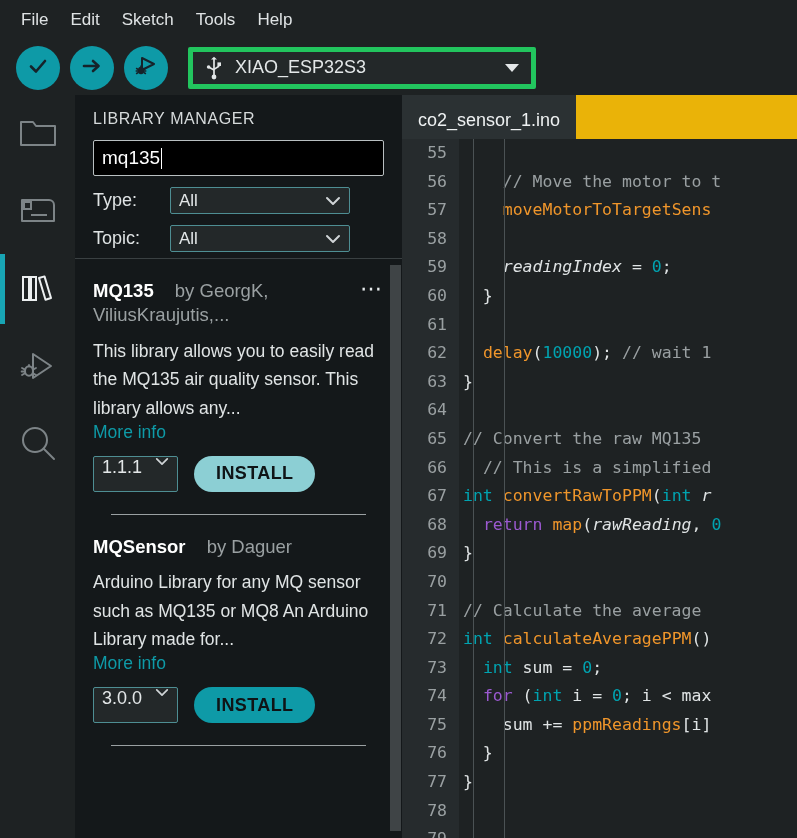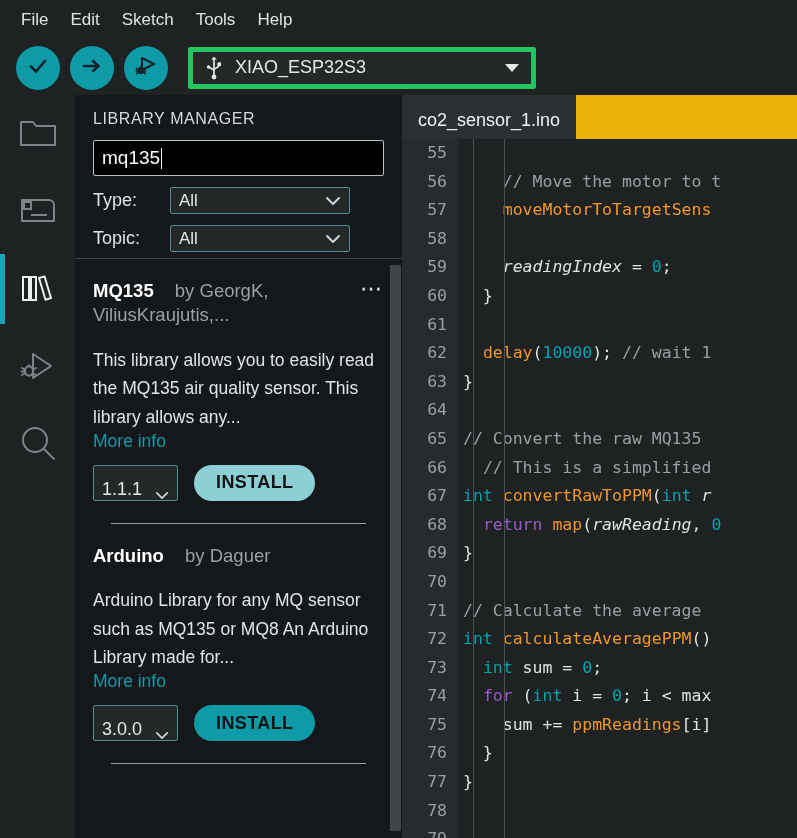--- a/index.html
+++ b/index.html
@@ -99,27 +99,27 @@
   .lib-card { padding: 20px 18px 0 18px; position: relative; }
   .card-head { display: flex; align-items: flex-start; }
   .card-title-wrap { flex: 1; padding-right: 6px; }
   .card-title { color: #fff; font-size: 18.5px; font-weight: bold; line-height: 1.32; }
   .card-title .by { color: #9aa0a2; font-weight: normal; margin-left: 16px; }
   .dots {
     color: #e6eaec; font-size: 22px; line-height: 12px; letter-spacing: 2px;
     cursor: pointer; padding-top: 4px;
   }
   .card-desc {
-    color: #e0e4e5; font-size: 17.5px; line-height: 1.62; margin-top: 18px;
+    color: #e0e4e5; font-size: 17.5px; line-height: 1.62; margin-top: 9px;
   }
   .more-info { color: #0e9aa7; font-size: 17.5px; cursor: pointer; }
   .card-actions { display: flex; align-items: center; margin-top: 13px; }
   .ver-select {
     width: 85px; height: 36px; background: #232829; border: 1px solid #4e8e93;
-    border-radius: 2px; display: flex; align-items: flex-end; padding: 0 8px;
+    border-radius: 2px; display: flex; align-items: flex-start; padding: 0 8px;
     cursor: pointer; margin-right: 16px;
   }
   .ver-select .val { color: #e3e7e8; font-size: 18px; flex: 1; }
   .install-btn {
     height: 36px; padding: 0 22px; border-radius: 18px;
     display: flex; align-items: center; justify-content: center;
     color: #0f1416; font-size: 18px; font-weight: bold; cursor: pointer;
     letter-spacing: .4px;
   }
   .card-sep {
@@ -339,21 +339,21 @@
           </div>
           <div class="install-btn" id="install0" style="background: rgb(140, 207, 212);">INSTALL</div>
         </div>
         <div class="card-sep"></div>
       </div>
 
       <div class="lib-card">
         <div class="card-head">
           <div class="card-title-wrap">
             <div class="card-title">
-              <span>Arduino</span>
+              <span>MQSensor</span>
               <span class="by">by Daguer</span>
             </div>
           </div>
         </div>
         <div class="card-desc">Arduino Library for any MQ sensor such as MQ135 or MQ8 An Arduino Library made for...</div>
         <div class="more-info">More info</div>
         <div class="card-actions">
           <div class="ver-select">
             <span class="val">3.0.0</span>
             <span class="chev">

